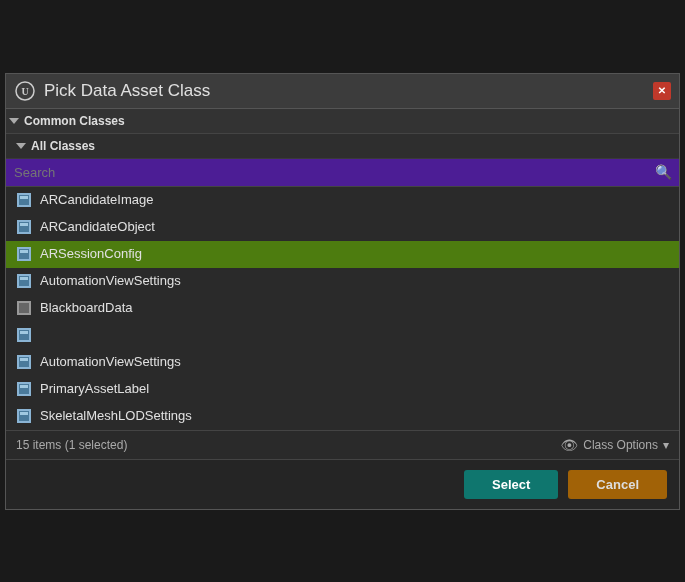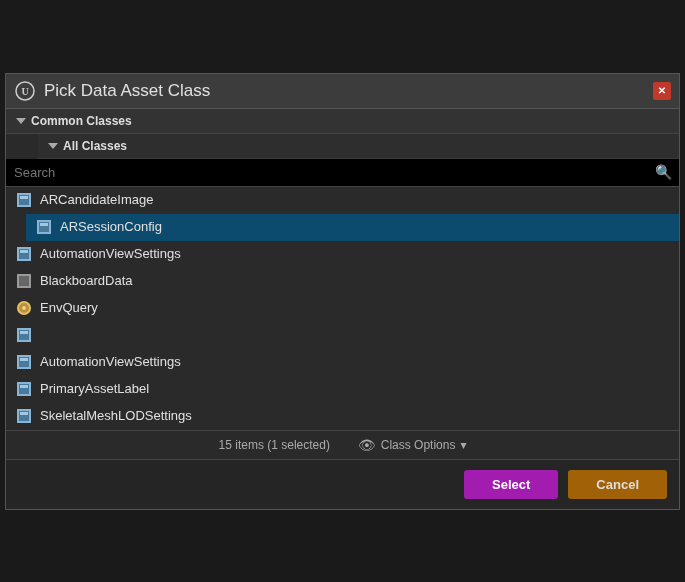--- a/index.html
+++ b/index.html
@@ -67,21 +67,21 @@
       align-items: center;
       justify-content: center;
       color: white;
       font-size: 10px;
       font-weight: bold;
       border-radius: 2px;
     }
 
     .section-header {
       background: #333;
-      padding: 5px 10px;
+      padding: 5px 3px;
       color: #bbb;
       font-size: 12px;
       display: flex;
       align-items: center;
       gap: 5px;
       border-bottom: 1px solid #444;
     }
 
     .triangle {
       display: inline-block;
@@ -103,27 +103,26 @@
 
     .subsection-header {
       background: #2e2e2e;
       padding: 5px 10px;
       color: #bbb;
       font-size: 12px;
       display: flex;
       align-items: center;
       gap: 5px;
       border-bottom: 1px solid #3a3a3a;
-      margin-left: 32px;
     }
 
     .search-bar {
       display: flex;
       align-items: center;
-      background: #000000;
+      background: #4c1d95;
       border-bottom: 1px solid #444;
       padding: 2px 6px;
     }
 
     .search-input {
       flex: 1;
       background: transparent;
       border: none;
       outline: none;
       color: #ccc;
@@ -167,22 +166,21 @@
       display: flex;
       align-items: center;
       padding: 5px 10px;
       color: #ddd;
       cursor: pointer;
       gap: 8px;
       border-bottom: 1px solid transparent;
     }
 
     .list-item.selected {
-      background: #0c4a6e;
-      margin-left: 20px;
+      background: #4d7c0f;
     }
 
     .item-icon {
       width: 16px;
       height: 16px;
       display: flex;
       align-items: center;
       justify-content: center;
       flex-shrink: 0;
     }
@@ -238,21 +236,21 @@
       font-size: 13px;
       color: #e0e0e0;
     }
 
     .footer {
       background: #2a2a2a;
       border-top: 1px solid #444;
       padding: 6px 10px;
       display: flex;
       align-items: center;
-      justify-content: center;
+      justify-content: space-between;
       gap: 28px;
     }
 
     .item-count {
       color: #aaa;
       font-size: 12px;
     }
 
     .view-options {
       display: flex;
@@ -279,21 +277,21 @@
     .btn {
       padding: 7px 28px;
       border: none;
       border-radius: 3px;
       font-size: 13px;
       font-weight: 600;
       cursor: pointer;
     }
 
     .btn-select {
-      background: #a21caf;
+      background: #0f766e;
       color: white;
     }
 
     .btn-cancel {
       background: #a16207;
       color: #ddd;
     }
   </style>
 </head>
 <body>
@@ -330,43 +328,43 @@
 
   <div class="list-container">
     <div class="list" id="class-list">
 
     <div class="list-item">
           <div class="item-icon">
             <div class="icon-data"></div>
           </div>
           <span class="item-label">ARCandidateImage</span>
         </div>
+        <div class="list-item">
+          <div class="item-icon">
+            <div class="icon-data"></div>
+          </div>
+          <span class="item-label">ARCandidateObject</span>
+        </div>
         <div class="list-item selected">
           <div class="item-icon">
             <div class="icon-data"></div>
           </div>
           <span class="item-label">ARSessionConfig</span>
         </div>
         <div class="list-item">
           <div class="item-icon">
             <div class="icon-data"></div>
           </div>
           <span class="item-label">AutomationViewSettings</span>
         </div>
         <div class="list-item">
           <div class="item-icon">
             <div class="icon-blackboard"></div>
           </div>
           <span class="item-label">BlackboardData</span>
-        </div>
-        <div class="list-item">
-          <div class="item-icon">
-            <div class="icon-envquery"></div>
-          </div>
-          <span class="item-label">EnvQuery</span>
         </div>
         <div class="list-item">
           <div class="item-icon">
             <div class="icon-data"></div>
           </div>
         </div>
         <div class="list-item">
           <div class="item-icon">
             <div class="icon-data"></div>
           </div>

